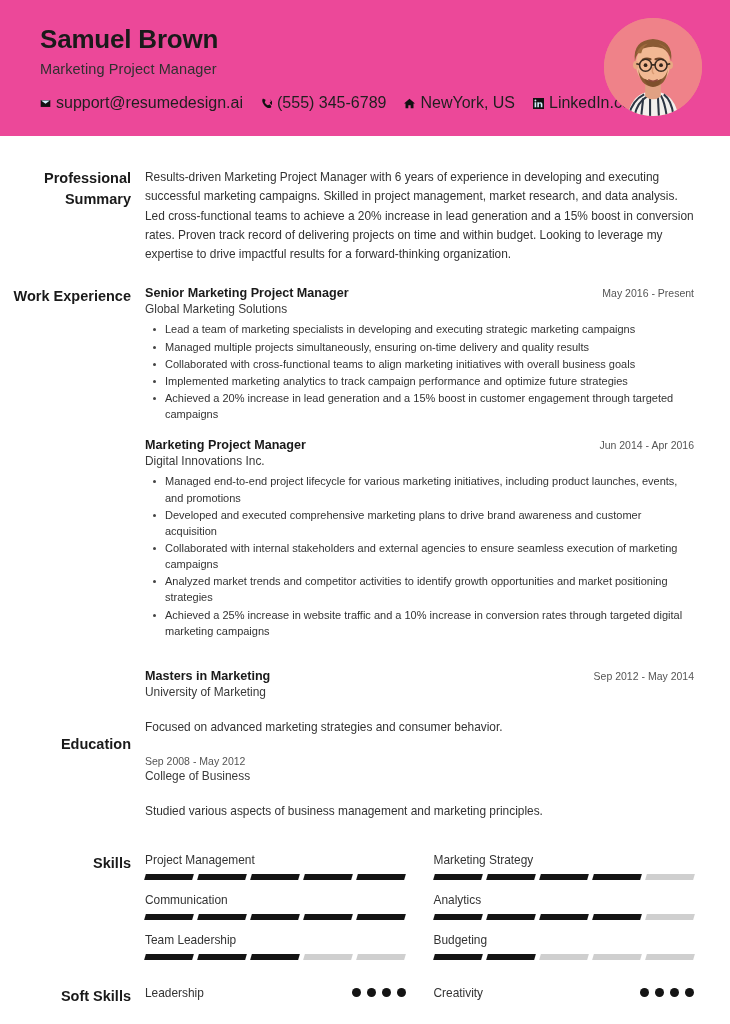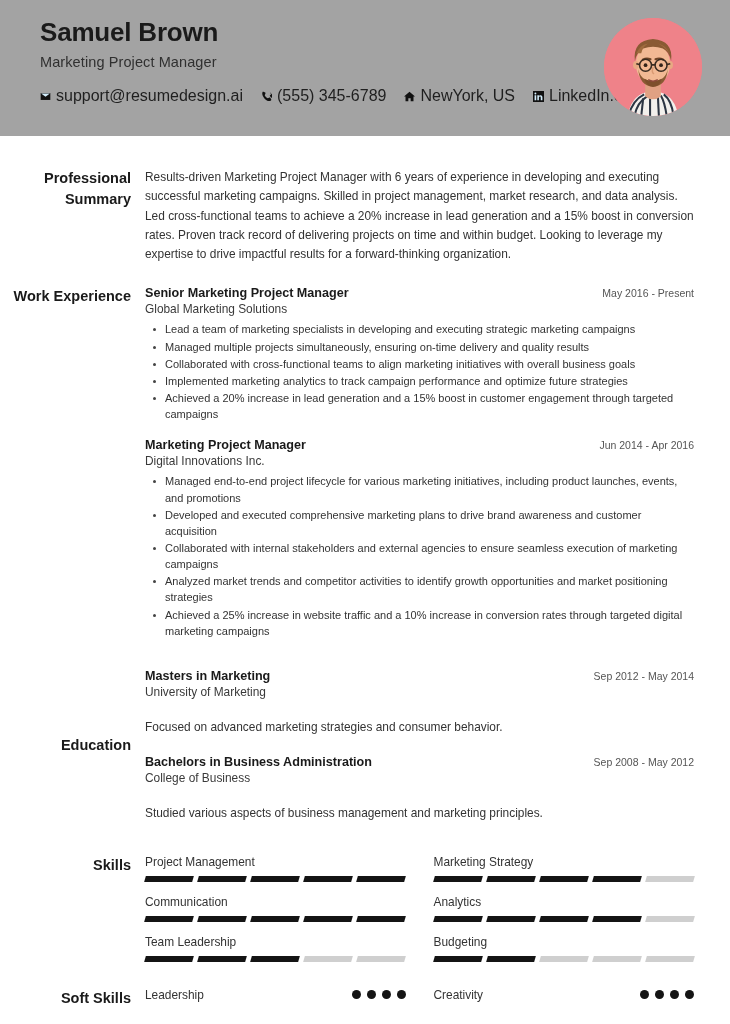--- a/index.html
+++ b/index.html
@@ -9,22 +9,22 @@
     background: #ffffff;
     font-family: "Liberation Sans", sans-serif;
     color: #2b2b2b;
     overflow: hidden;
   }
 
   
   .header {
     position: relative;
     height: 136px;
-    background: #a3a3a3;
-    padding: 17px 0 0 40px;
+    background: #ec4899;
+    padding: 24px 0 0 40px;
   }
   .name {
     font-size: 26px;
     font-weight: bold;
     letter-spacing: -0.2px;
     color: #1a1a1a;
     line-height: 1.2;
   }
   .job-title {
     font-size: 14.5px;
@@ -348,21 +348,20 @@
         <div class="edu-entry">
           <div class="entry-head">
             <div class="entry-role">Masters in Marketing</div>
             <div class="entry-date">Sep 2012 - May 2014</div>
           </div>
           <div class="entry-org">University of Marketing</div>
           <div class="edu-desc">Focused on advanced marketing strategies and consumer behavior.</div>
         </div>
         <div class="edu-entry">
           <div class="entry-head">
-            <div class="entry-role">Bachelors in Business Administration</div>
             <div class="entry-date">Sep 2008 - May 2012</div>
           </div>
           <div class="entry-org">College of Business</div>
           <div class="edu-desc">Studied various aspects of business management and marketing principles.</div>
         </div>
       </div>
   </div>
 
   <div class="section sec-skills">
     <div class="section-label">Skills</div>

